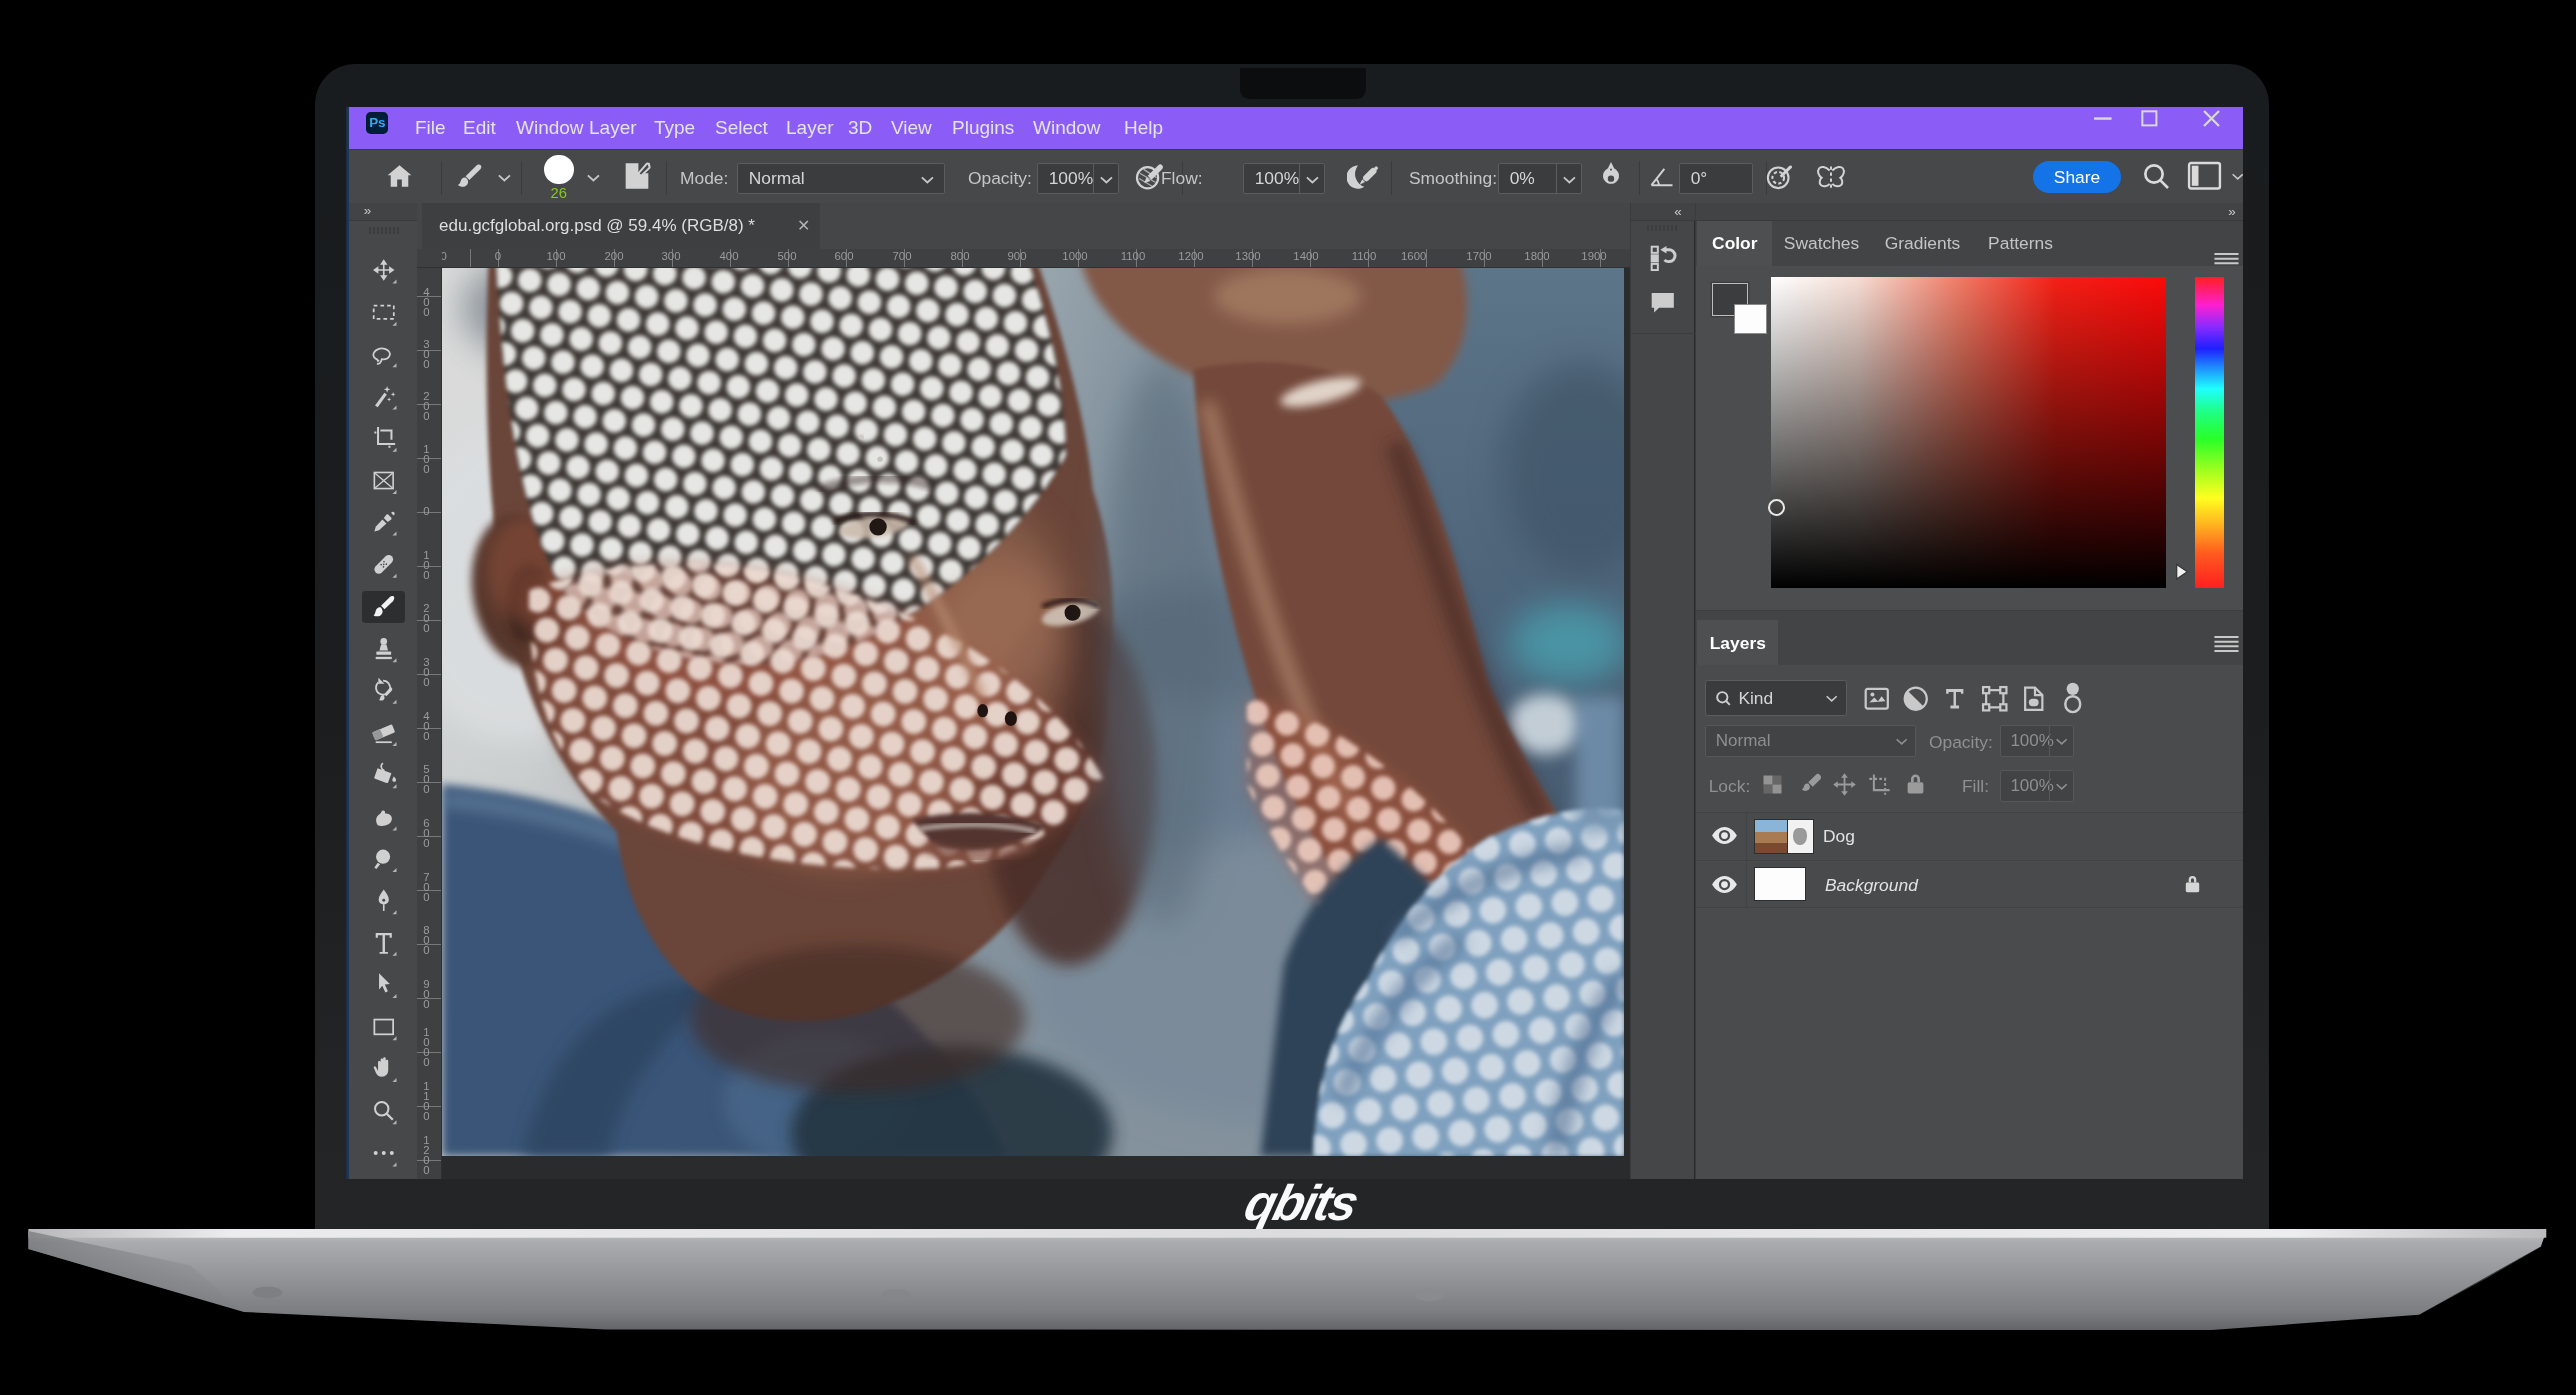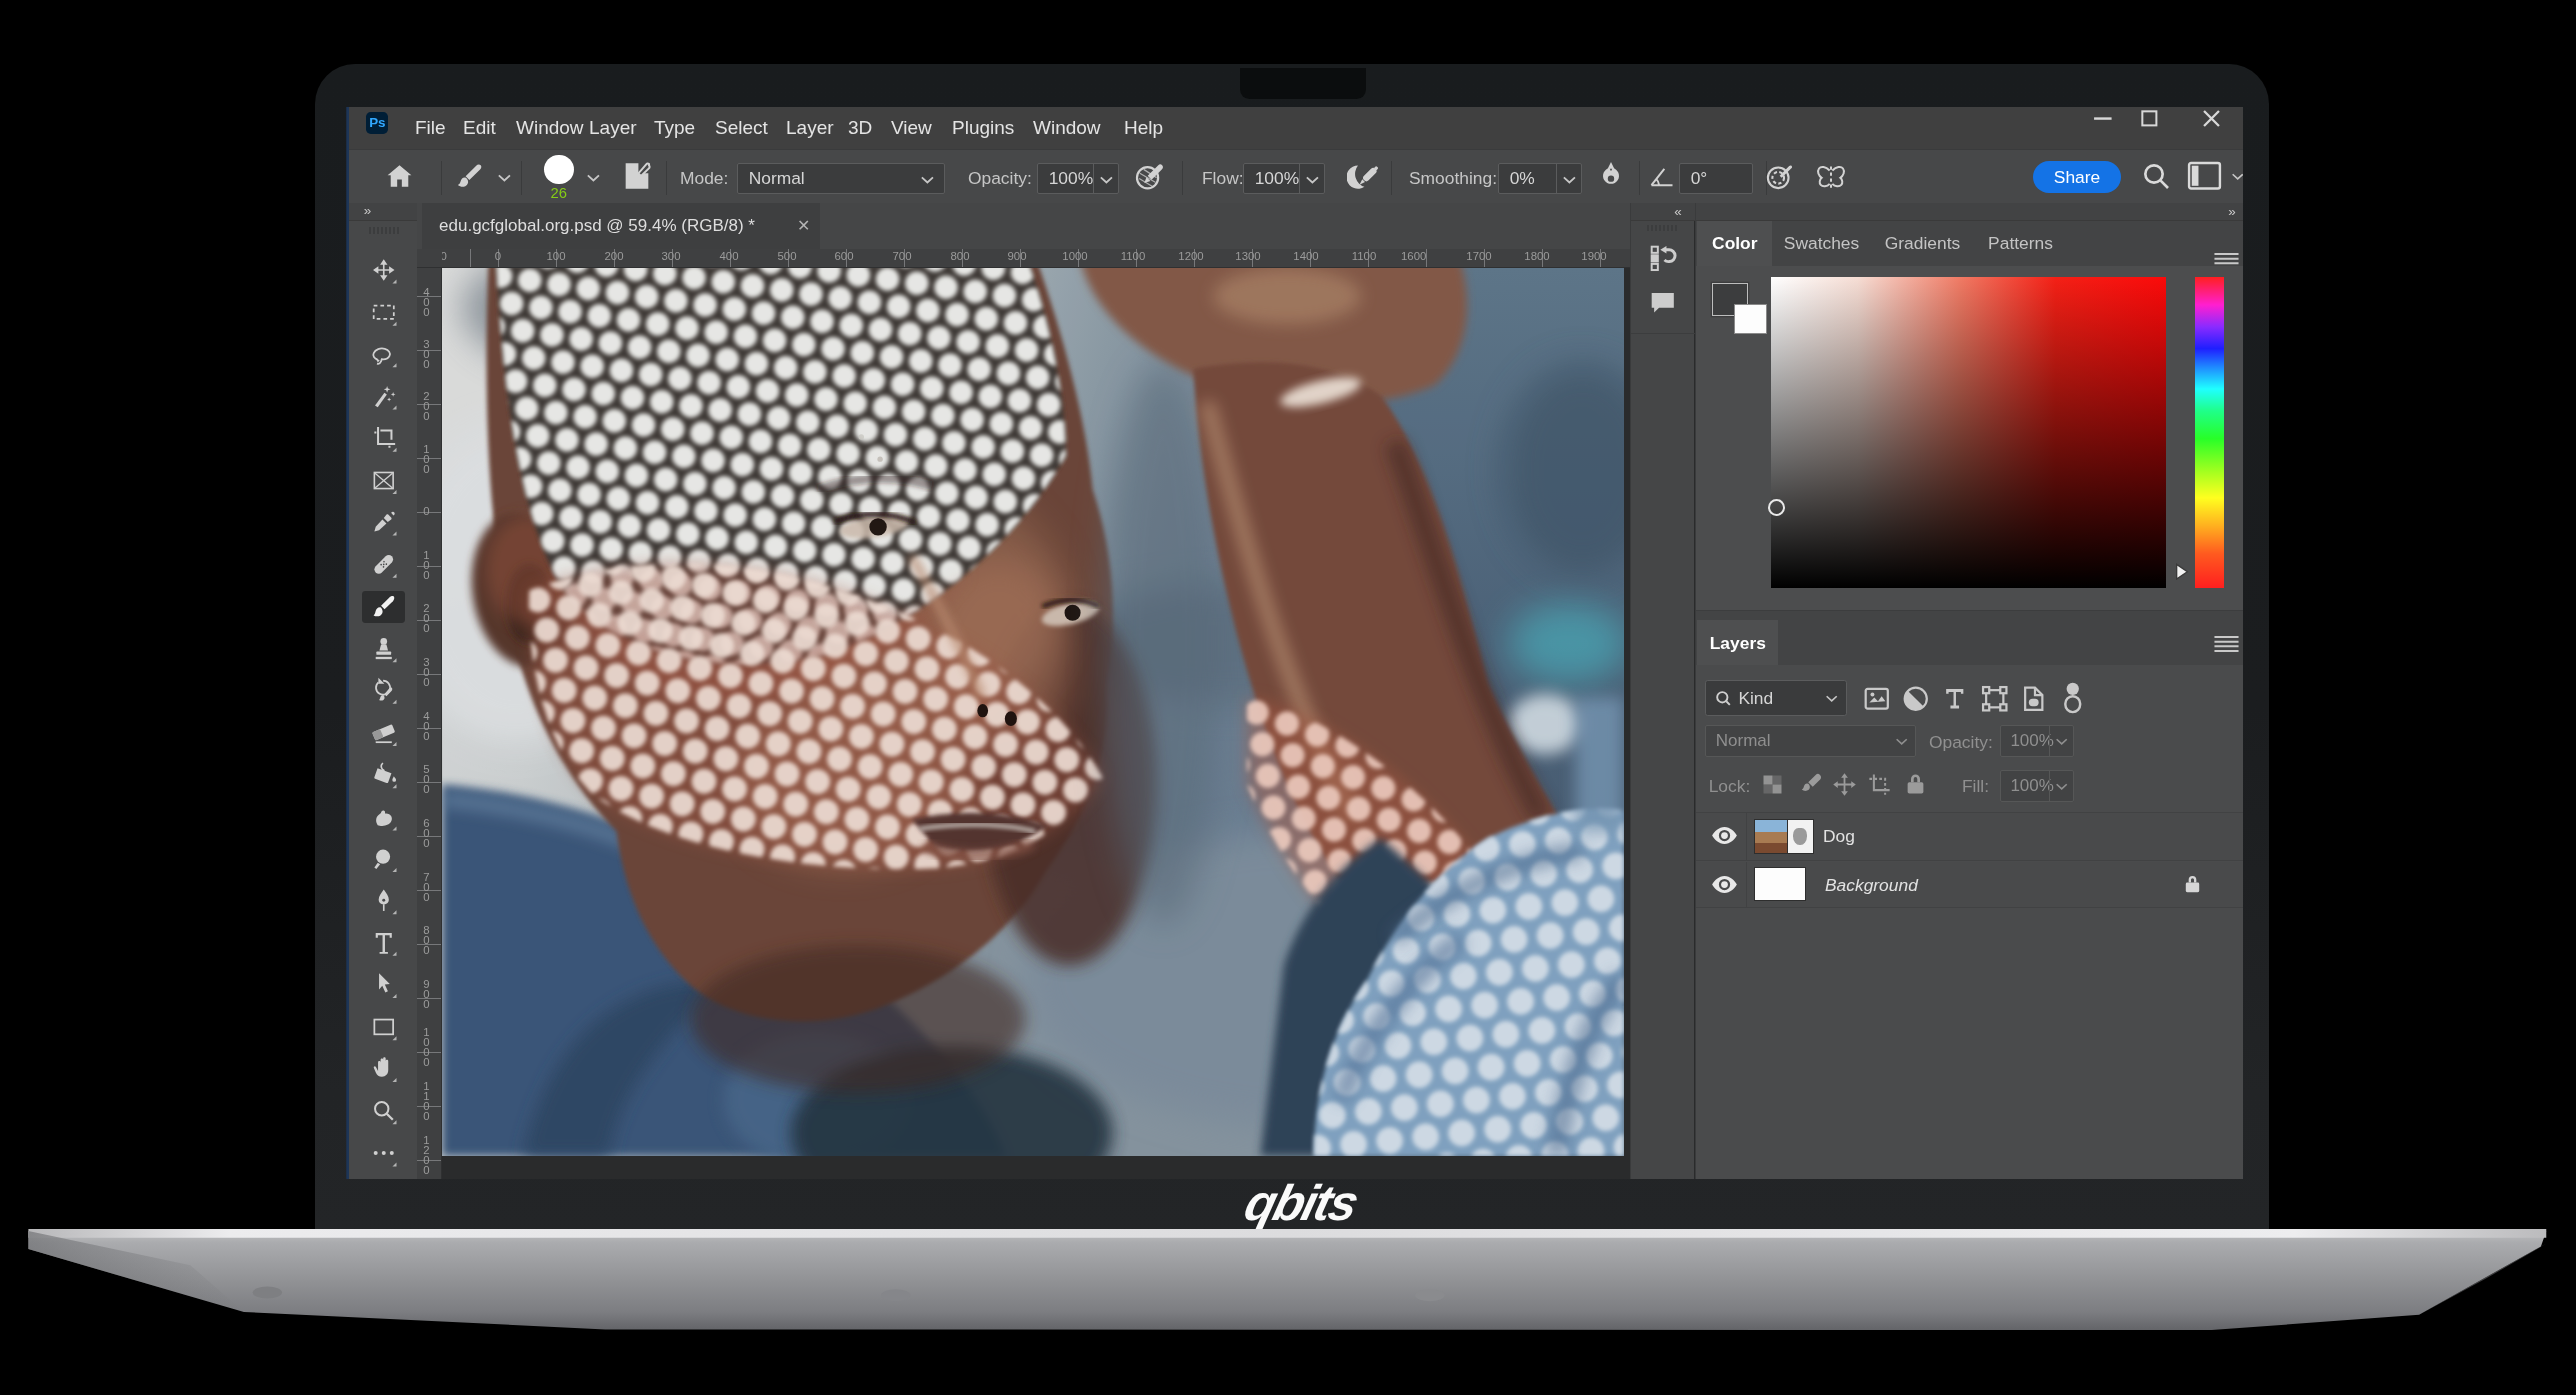--- a/index.html
+++ b/index.html
@@ -10,21 +10,21 @@
 
   
   #laptop{position:absolute;left:315px;top:64px;width:1954px;height:1169px;
           background:linear-gradient(180deg,#191c1e 0%,#1b1d1f 55%,#222426 88%,#232527 100%);
           border-radius:40px 40px 0 0;overflow:hidden;}
   #notch{position:absolute;left:925px;top:4px;width:126px;height:31px;background:#0b0d0e;border-radius:0 0 9.4px 9.4px;}
   #screen{position:absolute;left:34px;top:43px;width:1894px;height:1072px;background:#2a2b2c;overflow:hidden;
           box-shadow:-2.7px 0 0 #1d3557;}
 
   
-  #menubar{position:absolute;left:0;top:0;width:1894px;height:42px;background:#404040;color:#e4e4e4;}
+  #menubar{position:absolute;left:0;top:0;width:1894px;height:42px;background:#8b5cf6;color:#e4e4e4;}
   #pslogo{position:absolute;left:17.4px;top:5.4px;width:22px;height:22px;background:#001e36;border-radius:4.7px;
           color:#31a8ff;font-size:13.4px;font-weight:bold;text-align:center;line-height:22px;}
   .mi{position:absolute;top:0;height:42px;line-height:42px;font-size:19px;}
 
   
   #optbar{position:absolute;left:0;top:42px;width:1894px;height:54px;background:#474849;border-top:1.3px solid #3a3b3c;color:#cfcfcf;}
   .vsep{position:absolute;top:10.7px;height:34px;width:1.3px;background:#3a3b3c;}
   .obox{position:absolute;background:#3b3c3d;border:0.7px solid #5b5c5d;border-radius:2px;height:31px;top:13.4px;
         font-size:17.4px;color:#d6d6d6;line-height:29.5px;padding-left:10.7px;}
   .olab{position:absolute;top:13.4px;height:31px;line-height:31px;font-size:17.4px;color:#c6c6c6;}
@@ -127,21 +127,21 @@
               <path d="M2 2.5 8 8l6-5.5"></path>
             </svg>
         </div>
         <svg class="abs" style="left:785px;top:10.7px;" width="31" height="31" viewBox="0 0 24 24" fill="none" stroke="#d2d2d2">
             <circle cx="10.5" cy="13" r="8.2" stroke-width="1.7"></circle>
             <path d="M4.5 9.5l12 7M4 13.5l10 6M7.5 6.5l10 6.5" stroke-width="1" opacity=".75"></path>
             <path d="M21.8 3.2c-.9-.9-2.2-.8-3 .1l-8.2 8.2 3 3 8.1-8.2c.9-.9 1-2.2.1-3.1z" fill="#d2d2d2" stroke="none"></path>
             <path d="M9.7 12.4 8 17.1l4.7-1.7z" fill="#d2d2d2" stroke="none"></path>
           </svg>
         <div class="vsep" style="left:833px;"></div>
-        <span class="olab" style="left:812px;margin-left:41px;">Flow:</span>
+        <span class="olab" style="left:812px;">Flow:</span>
         <div class="obox" style="left:894px;width:82px;">100%
           <div class="abs" style="right:24px;top:0;width:0.7px;height:29.5px;background:#5b5c5d;"></div>
           <svg class="abs" style="right:4.7px;top:10.7px;" width="14.8" height="9.4" viewBox="0 0 16 10" fill="none" stroke="#c6c6c6" stroke-width="2">
               <path d="M2 2.5 8 8l6-5.5"></path>
             </svg>
         </div>
         <svg class="abs" style="left:998px;top:10.7px;" width="31" height="31" viewBox="0 0 24 24" fill="#d2d2d2">
             <path d="M8.5 3.5a9 9 0 1 0 5 16.5A10.5 10.5 0 0 1 8.5 3.5z"></path>
             <g transform="rotate(45 16 12)">
               <rect x="13.6" y="3.5" width="5" height="12.5" rx="2.4"></rect>

